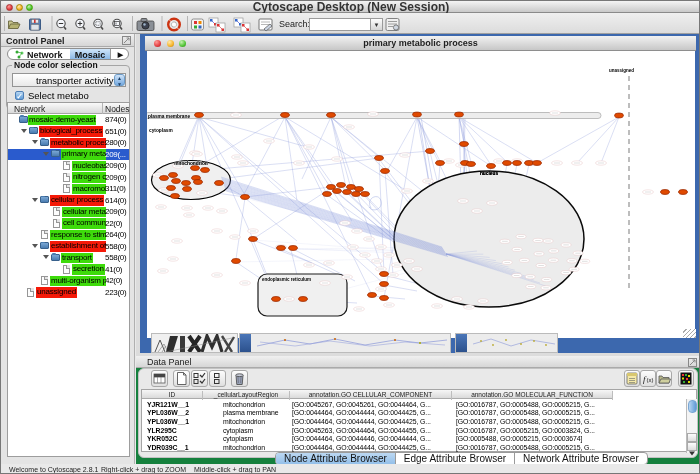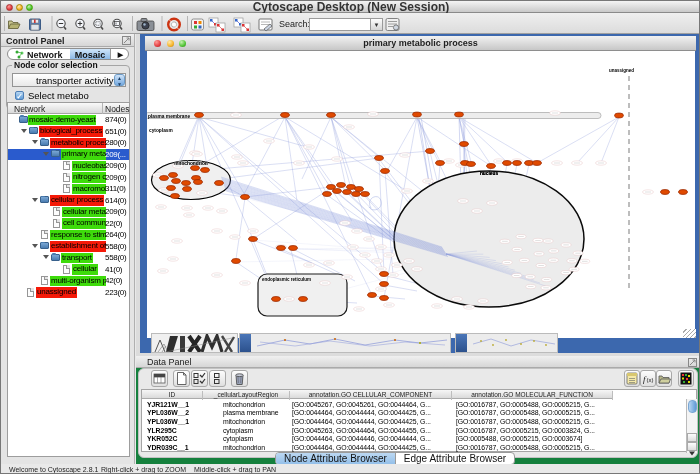--- a/index.html
+++ b/index.html
@@ -280,21 +280,21 @@
         <span class="num">558(0)</span>
       </div>
 <div class="trow" style="top:149.0px;">
         <span class="tri" style="left:35px;"></span>
         <span class="fold" style="left:43px;"></span>
         <span class="lbl g" style="left:53px;max-width:45px;">transport</span>
         <span class="num">558(0)</span>
       </div>
 <div class="trow" style="top:160.5px;">
         <span class="file" style="left:55px;"></span>
-        <span class="lbl g" style="left:64px;max-width:34px;">cellular</span>
+        <span class="lbl g" style="left:64px;max-width:34px;">secretion</span>
         <span class="num">41(0)</span>
       </div>
 <div class="trow" style="top:172.0px;">
         <span class="file" style="left:33px;"></span>
         <span class="lbl g" style="left:42px;max-width:56px;">multi-organism pro</span>
         <span class="num">42(0)</span>
       </div>
 <div class="trow" style="top:183.5px;">
         <span class="file" style="left:19px;"></span>
         <span class="lbl r" style="left:28px;max-width:70px;">unassigned</span>
@@ -833,20 +833,21 @@
           </svg></div>
    <div style="position:absolute;left:0;top:43px;width:10px;height:9px;background:linear-gradient(#fcfcfc,#ddd);border:1px solid #aaa;"><svg width="8" height="7" viewBox="0 0 8 7">
             <path d="M4 5.5 L7 1.5 L1 1.5 Z" fill="#333"></path>
           </svg></div>
       </div>
 
   </div>
   <div id="dtabs" class="abs">
     <div class="dtab on">Node Attribute Browser</div>
       <div class="dtab">Edge Attribute Browser</div>
+      <div class="dtab">Network Attribute Browser</div>
   </div>
 </div>
 
 <svg class="abs" style="left:688px;top:462px;" width="11" height="11" viewBox="0 0 11 11">
     <path d="M10 1 L1 10 M10 5 L5 10 M10 9 L9 10" stroke="#aaa" stroke-width="1" fill="none"></path>
   </svg>
 
 <div id="statusbar" class="abs">
   <span style="left:8px;">Welcome to Cytoscape 2.8.1</span>
   <span style="left:100px;">Right-click + drag to ZOOM</span>

